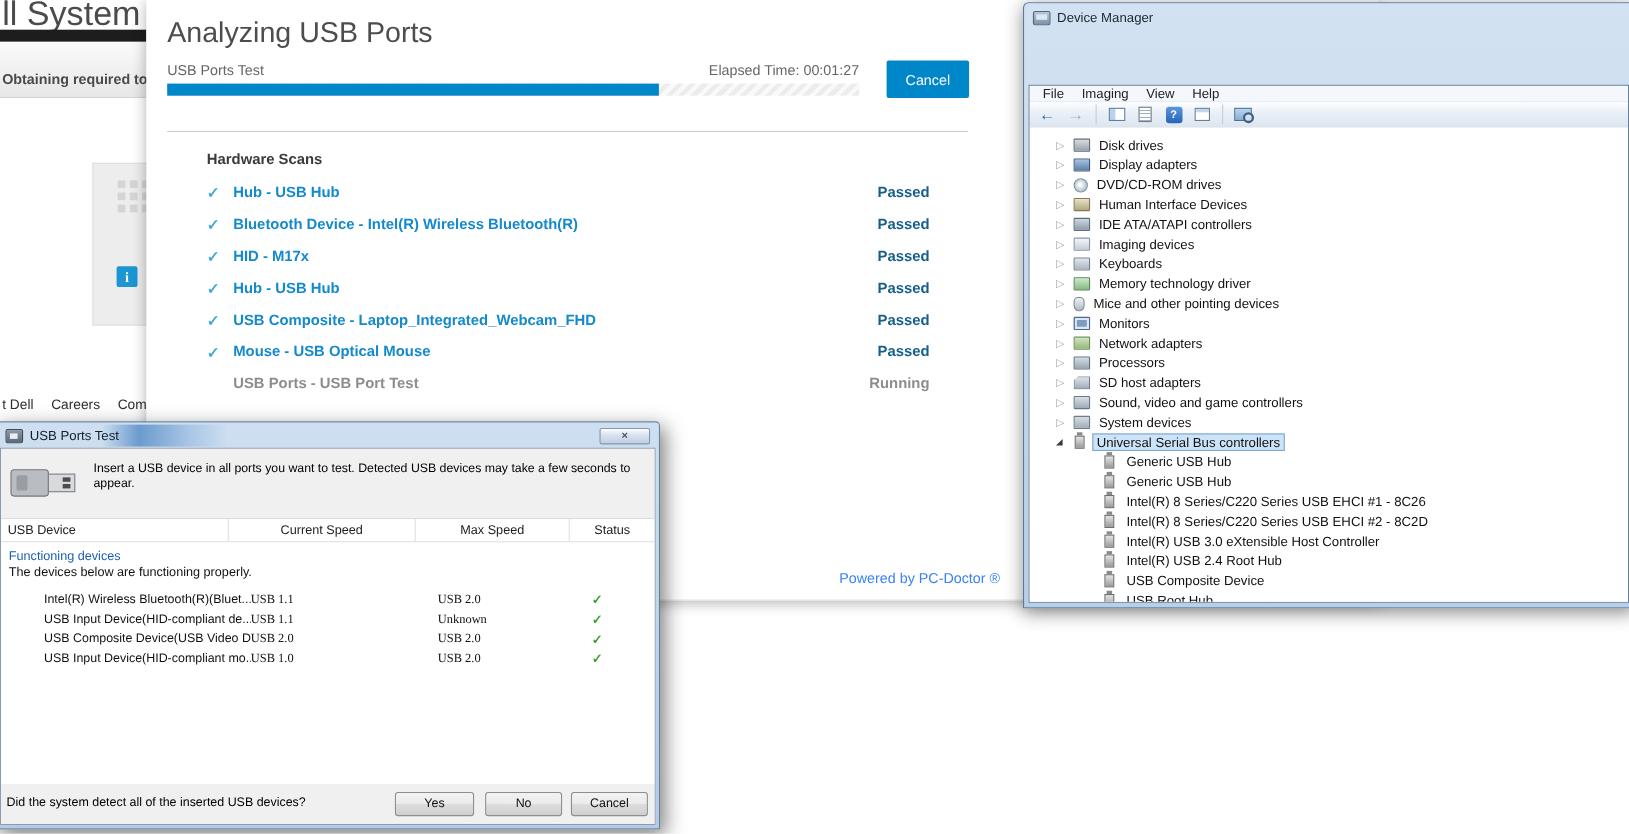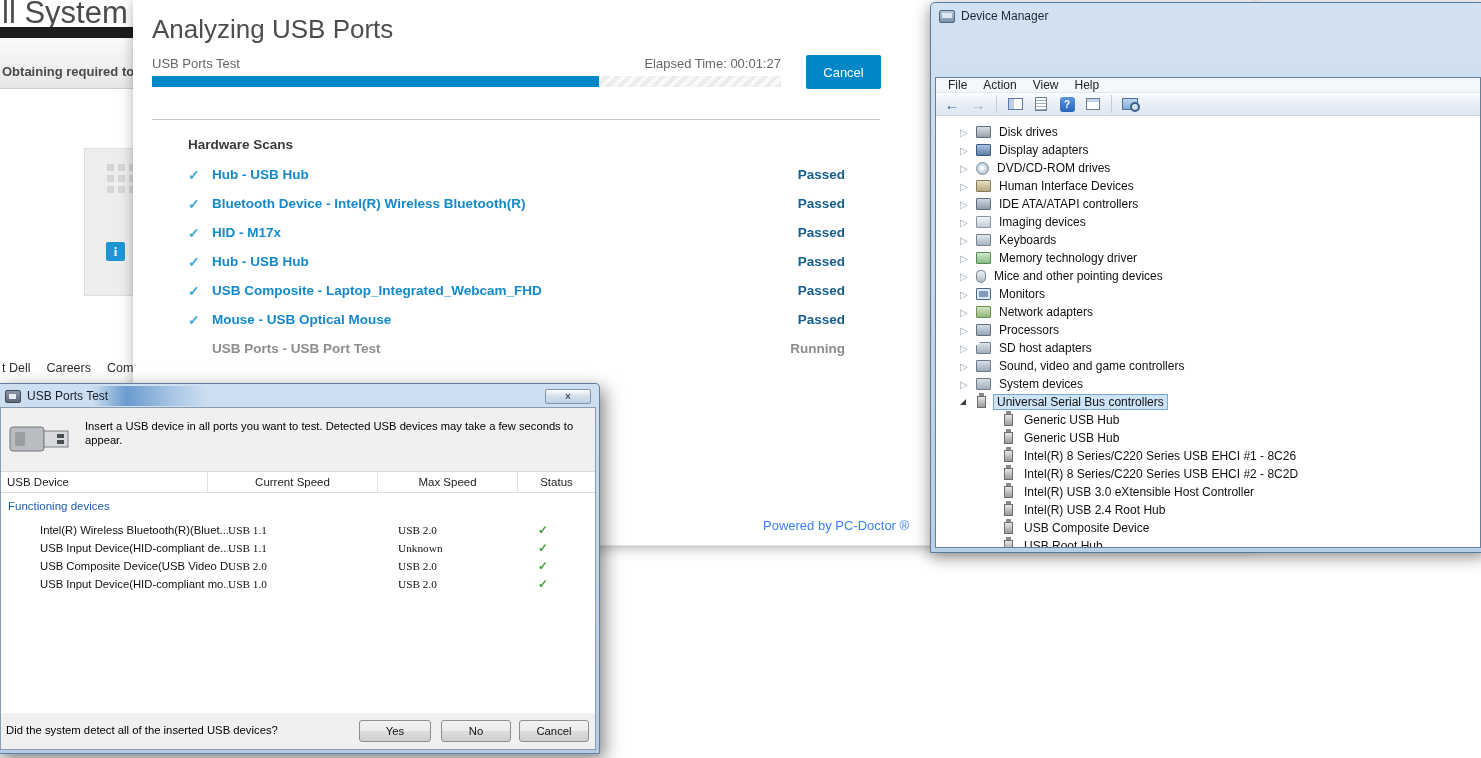--- a/index.html
+++ b/index.html
@@ -219,21 +219,21 @@
 </div>
 
 <div class="dm-win">
   <div class="dm-tb">
     <span class="dm-ticon"></span>
     <span class="dm-title">Device Manager</span>
   </div>
   <div class="dm-client">
     <div class="dm-menu">
       <span>File</span>
-      <span>Action</span>
+      <span>Imaging</span>
       <span>View</span>
       <span>Help</span>
     </div>
     <div class="dm-toolbar">
       <div class="tb-btn">
           <span class="tb-back">←</span>
         </div>
       <div class="tb-btn">
           <span class="tb-fwd">→</span>
         </div>
@@ -397,20 +397,21 @@
       <div class="usb-instr">Insert a USB device in all ports you want to test. Detected USB devices may take a few seconds to appear.</div>
     </div>
     <div class="usb-table">
       <div class="uhead">
         <span>USB Device</span>
         <span>Current Speed</span>
         <span>Max Speed</span>
         <span>Status</span>
       </div>
       <div class="ugroup">Functioning devices</div>
+      <div class="ugroupsub">The devices below are functioning properly.</div>
       <div class="urows">
           <div class="urow">
             <span class="ucell c1">Intel(R) Wireless Bluetooth(R)(Bluet...</span>
             <span class="ucell c2">USB 1.1</span>
             <span class="ucell c3">USB 2.0</span>
             <span class="ucell c4"><span class="grncheck">✓</span></span>
           </div>
           <div class="urow">
             <span class="ucell c1">USB Input Device(HID-compliant de...</span>
             <span class="ucell c2">USB 1.1</span>

